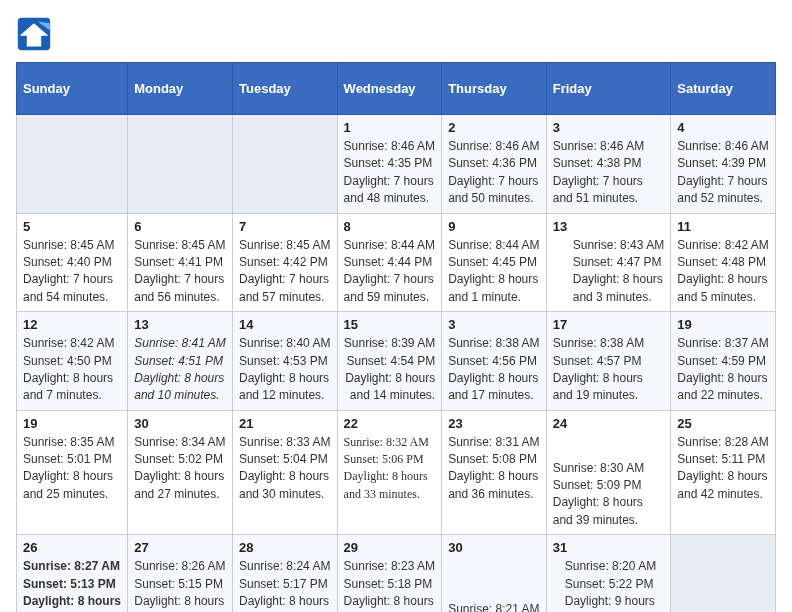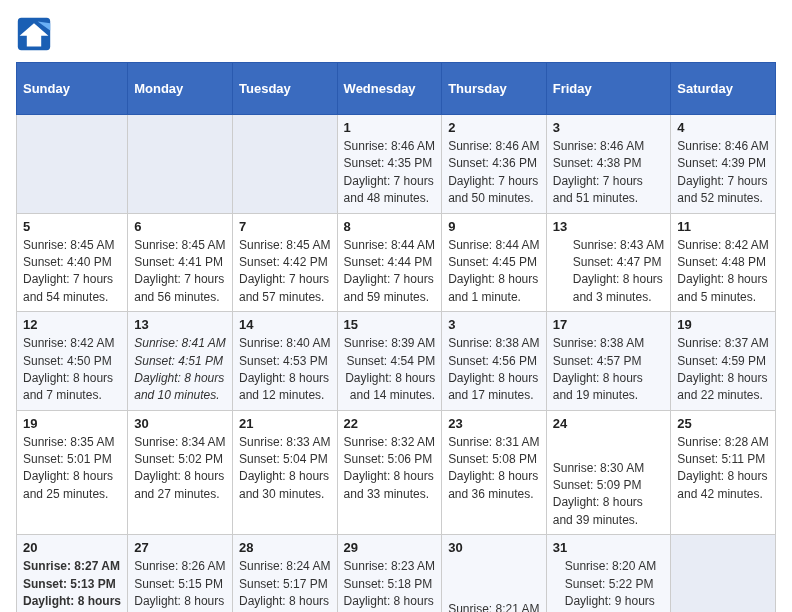--- a/index.html
+++ b/index.html
@@ -270,21 +270,21 @@
         </td>
         <td>
           <div class="day-num">21</div>
           <div class="day-info" style="white-space: pre-line;">Sunrise: 8:33 AM
 Sunset: 5:04 PM
 Daylight: 8 hours
 and 30 minutes.</div>
         </td>
         <td>
           <div class="day-num">22</div>
-          <div class="day-info" style="white-space: pre-line;">Sunrise: 8:32 AM
+          <div class="day-info" style="white-space: pre-line; font-family: Liberation Serif, serif;">Sunrise: 8:32 AM
 Sunset: 5:06 PM
 Daylight: 8 hours
 and 33 minutes.</div>
         </td>
         <td>
           <div class="day-num">23</div>
           <div class="day-info" style="white-space: pre-line;">Sunrise: 8:31 AM
 Sunset: 5:08 PM
 Daylight: 8 hours
 and 36 minutes.</div>
@@ -299,21 +299,21 @@
         <td>
           <div class="day-num">25</div>
           <div class="day-info" style="white-space: pre-line;">Sunrise: 8:28 AM
 Sunset: 5:11 PM
 Daylight: 8 hours
 and 42 minutes.</div>
         </td>
       </tr>
       <tr>
         <td>
-          <div class="day-num">20</div>
+          <div class="day-num">26</div>
           <div class="day-info" style="white-space: pre-line; font-weight: bold;">Sunrise: 8:27 AM
 Sunset: 5:13 PM
 Daylight: 8 hours
 and 45 minutes.</div>
         </td>
         <td>
           <div class="day-num">27</div>
           <div class="day-info" style="white-space: pre-line;">Sunrise: 8:26 AM
 Sunset: 5:15 PM
 Daylight: 8 hours

